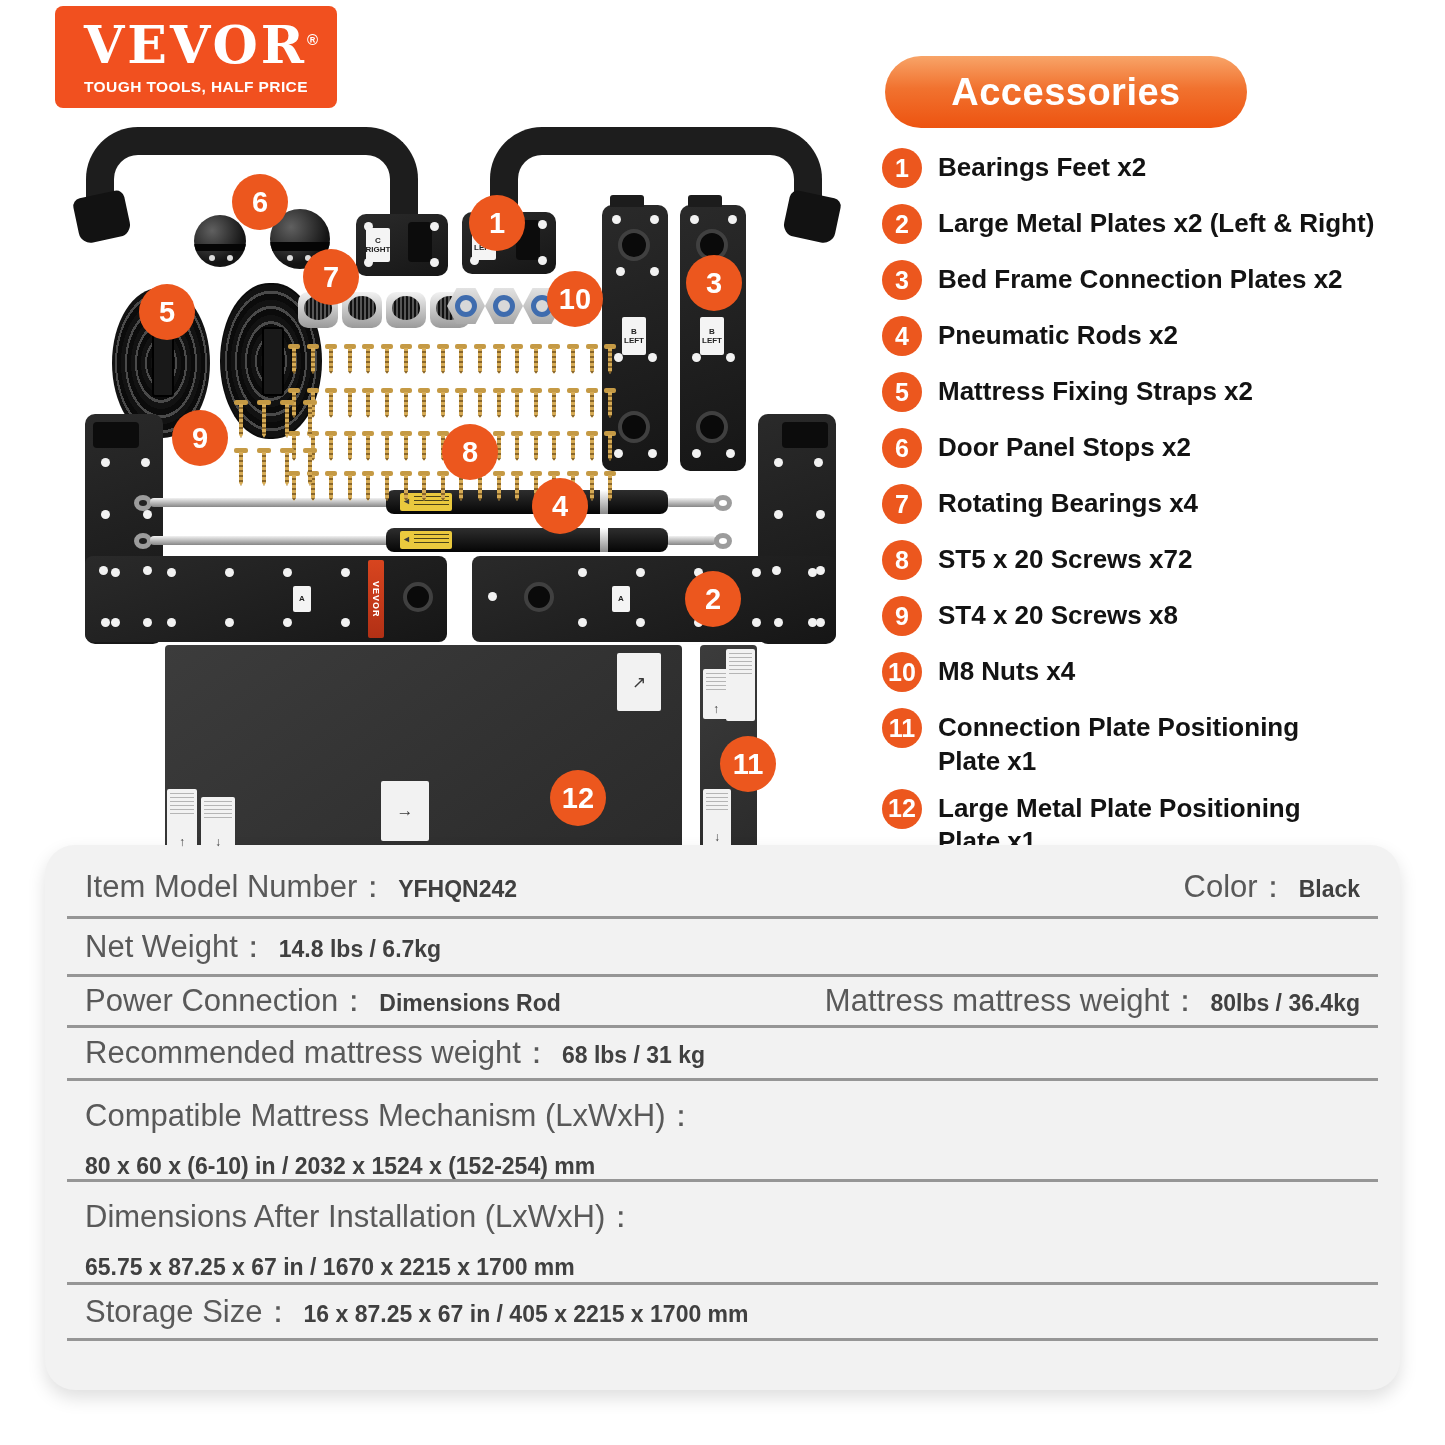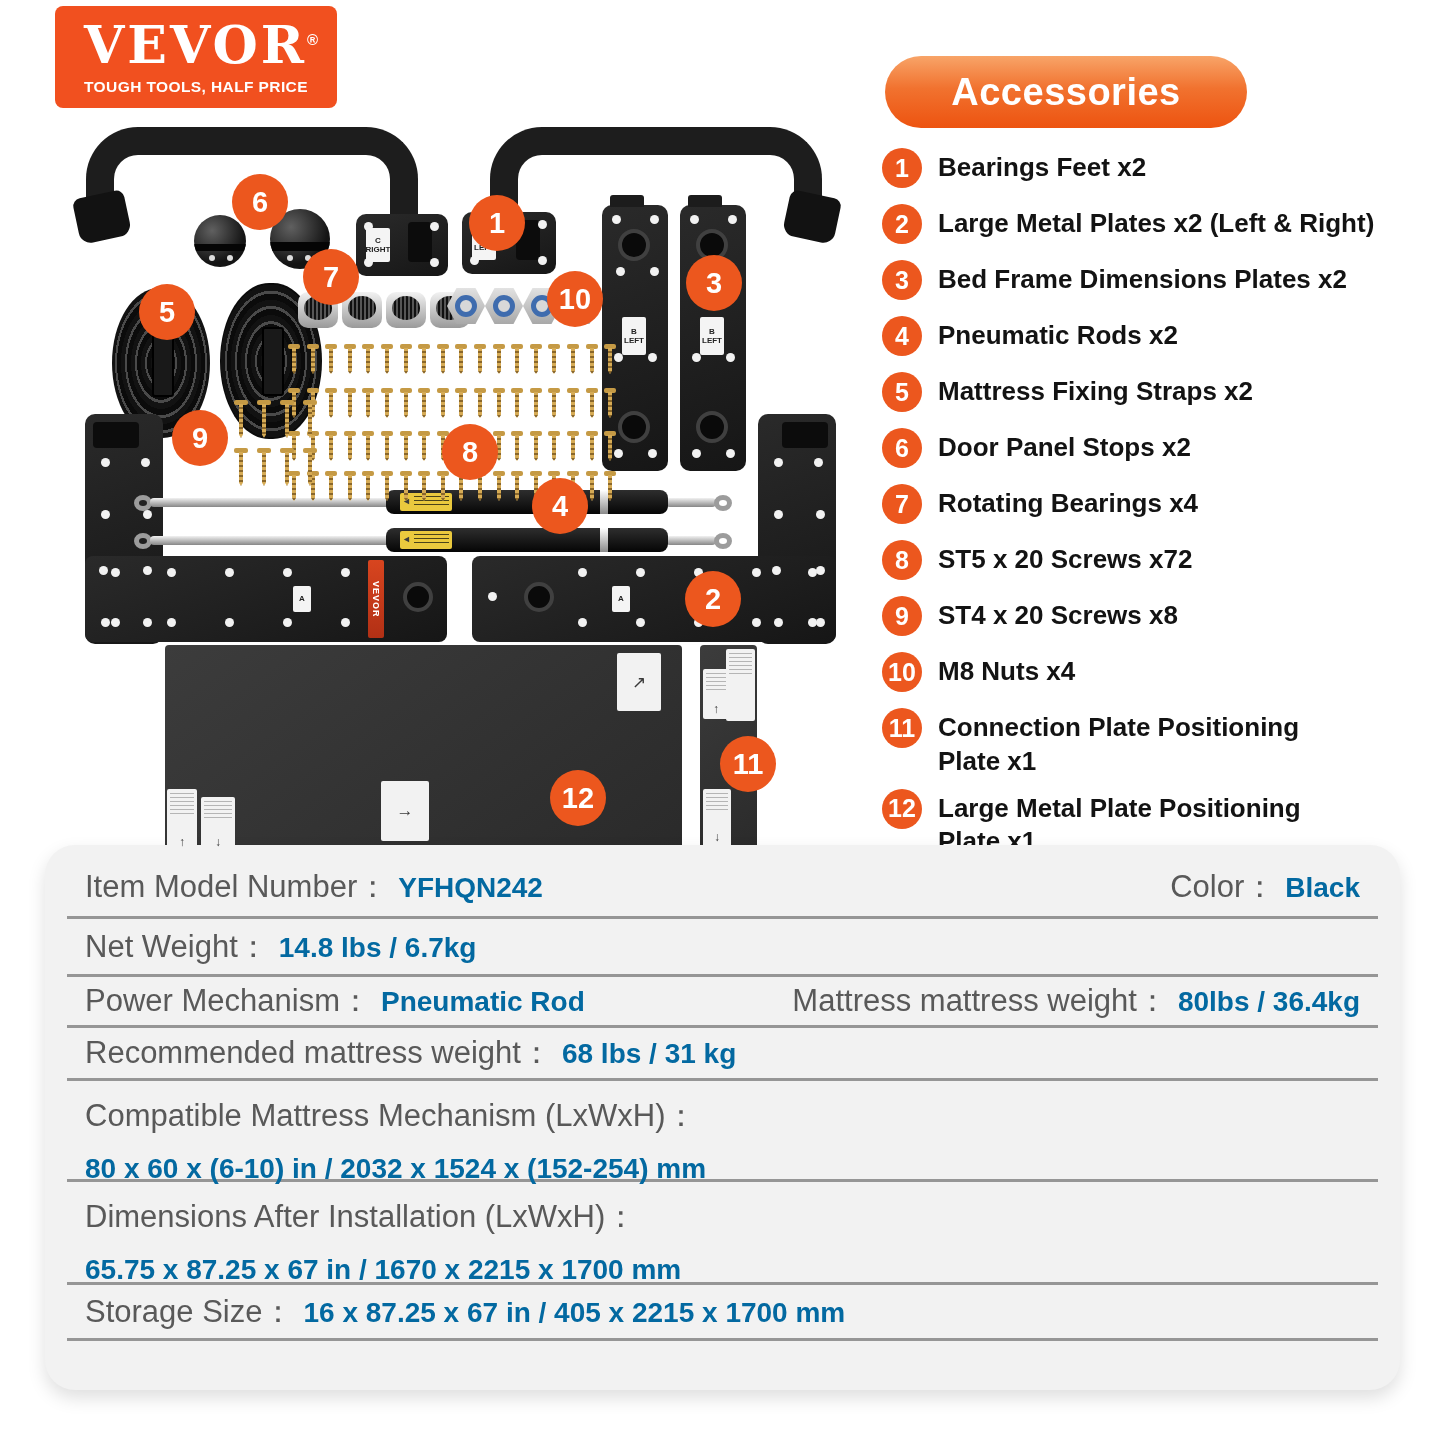--- a/index.html
+++ b/index.html
@@ -75,21 +75,21 @@
         border-radius:2px;z-index:7;}
 
   
   .spec-card{position:absolute;left:45px;top:845px;width:1355px;height:545px;background:#f2f2f2;
         border-radius:30px;box-shadow:0 8px 18px rgba(0,0,0,.13);padding-top:12px;box-sizing:border-box;}
   .spec-row{margin:0 22px;padding:0 18px;border-bottom:3px solid #969696;display:flex;align-items:center;
         justify-content:space-between;box-sizing:border-box;}
   .spec-row.block{display:block;padding-top:10px;}
   .spec-cell{display:flex;align-items:baseline;white-space:nowrap;}
   .spec-label{color:#595959;font-size:31px;}
-  .spec-value{color:#0369a1;font-size:28px;font-weight:bold;margin-left:10px;}
+  .spec-value{color:#404040;font-size:23px;font-weight:bold;margin-left:10px;}
   .spec-row.block .spec-label{display:block;margin-top:4px;}
   .spec-row.block .spec-value{display:block;margin-left:0;margin-top:16px;}
 </style>
 </head>
 <body>
 
 <div class="page">
 
   <div class="logo">
     <div class="logo-text"><span>VEVOR</span><span class="logo-reg">®</span></div>
@@ -347,21 +347,21 @@
       <div class="acc-item">
         <div class="acc-badge">1</div>
         <div class="acc-label">Bearings Feet x2</div>
       </div>
       <div class="acc-item">
         <div class="acc-badge">2</div>
         <div class="acc-label">Large Metal Plates x2 (Left &amp; Right)</div>
       </div>
       <div class="acc-item">
         <div class="acc-badge">3</div>
-        <div class="acc-label">Bed Frame Dimensions Plates x2</div>
+        <div class="acc-label">Bed Frame Connection Plates x2</div>
       </div>
       <div class="acc-item">
         <div class="acc-badge">4</div>
         <div class="acc-label">Pneumatic Rods x2</div>
       </div>
       <div class="acc-item">
         <div class="acc-badge">5</div>
         <div class="acc-label">Mattress Fixing Straps x2</div>
       </div>
       <div class="acc-item">
@@ -408,22 +408,22 @@
         </div>
       </div>
       <div class="spec-row" style="height: 58px;">
         <div class="spec-cell">
           <span class="spec-label">Net Weight：</span>
           <span class="spec-value">14.8 lbs / 6.7kg</span>
         </div>
       </div>
       <div class="spec-row" style="height: 51px;">
         <div class="spec-cell">
-          <span class="spec-label">Power Mechanism：</span>
-          <span class="spec-value">Pneumatic Rod</span>
+          <span class="spec-label">Power Connection：</span>
+          <span class="spec-value">Dimensions Rod</span>
         </div>
         <div class="spec-cell">
           <span class="spec-label">Mattress mattress weight：</span>
           <span class="spec-value">80lbs / 36.4kg</span>
         </div>
       </div>
       <div class="spec-row" style="height: 53px;">
         <div class="spec-cell">
           <span class="spec-label">Recommended mattress weight：</span>
           <span class="spec-value">68 lbs / 31 kg</span>

